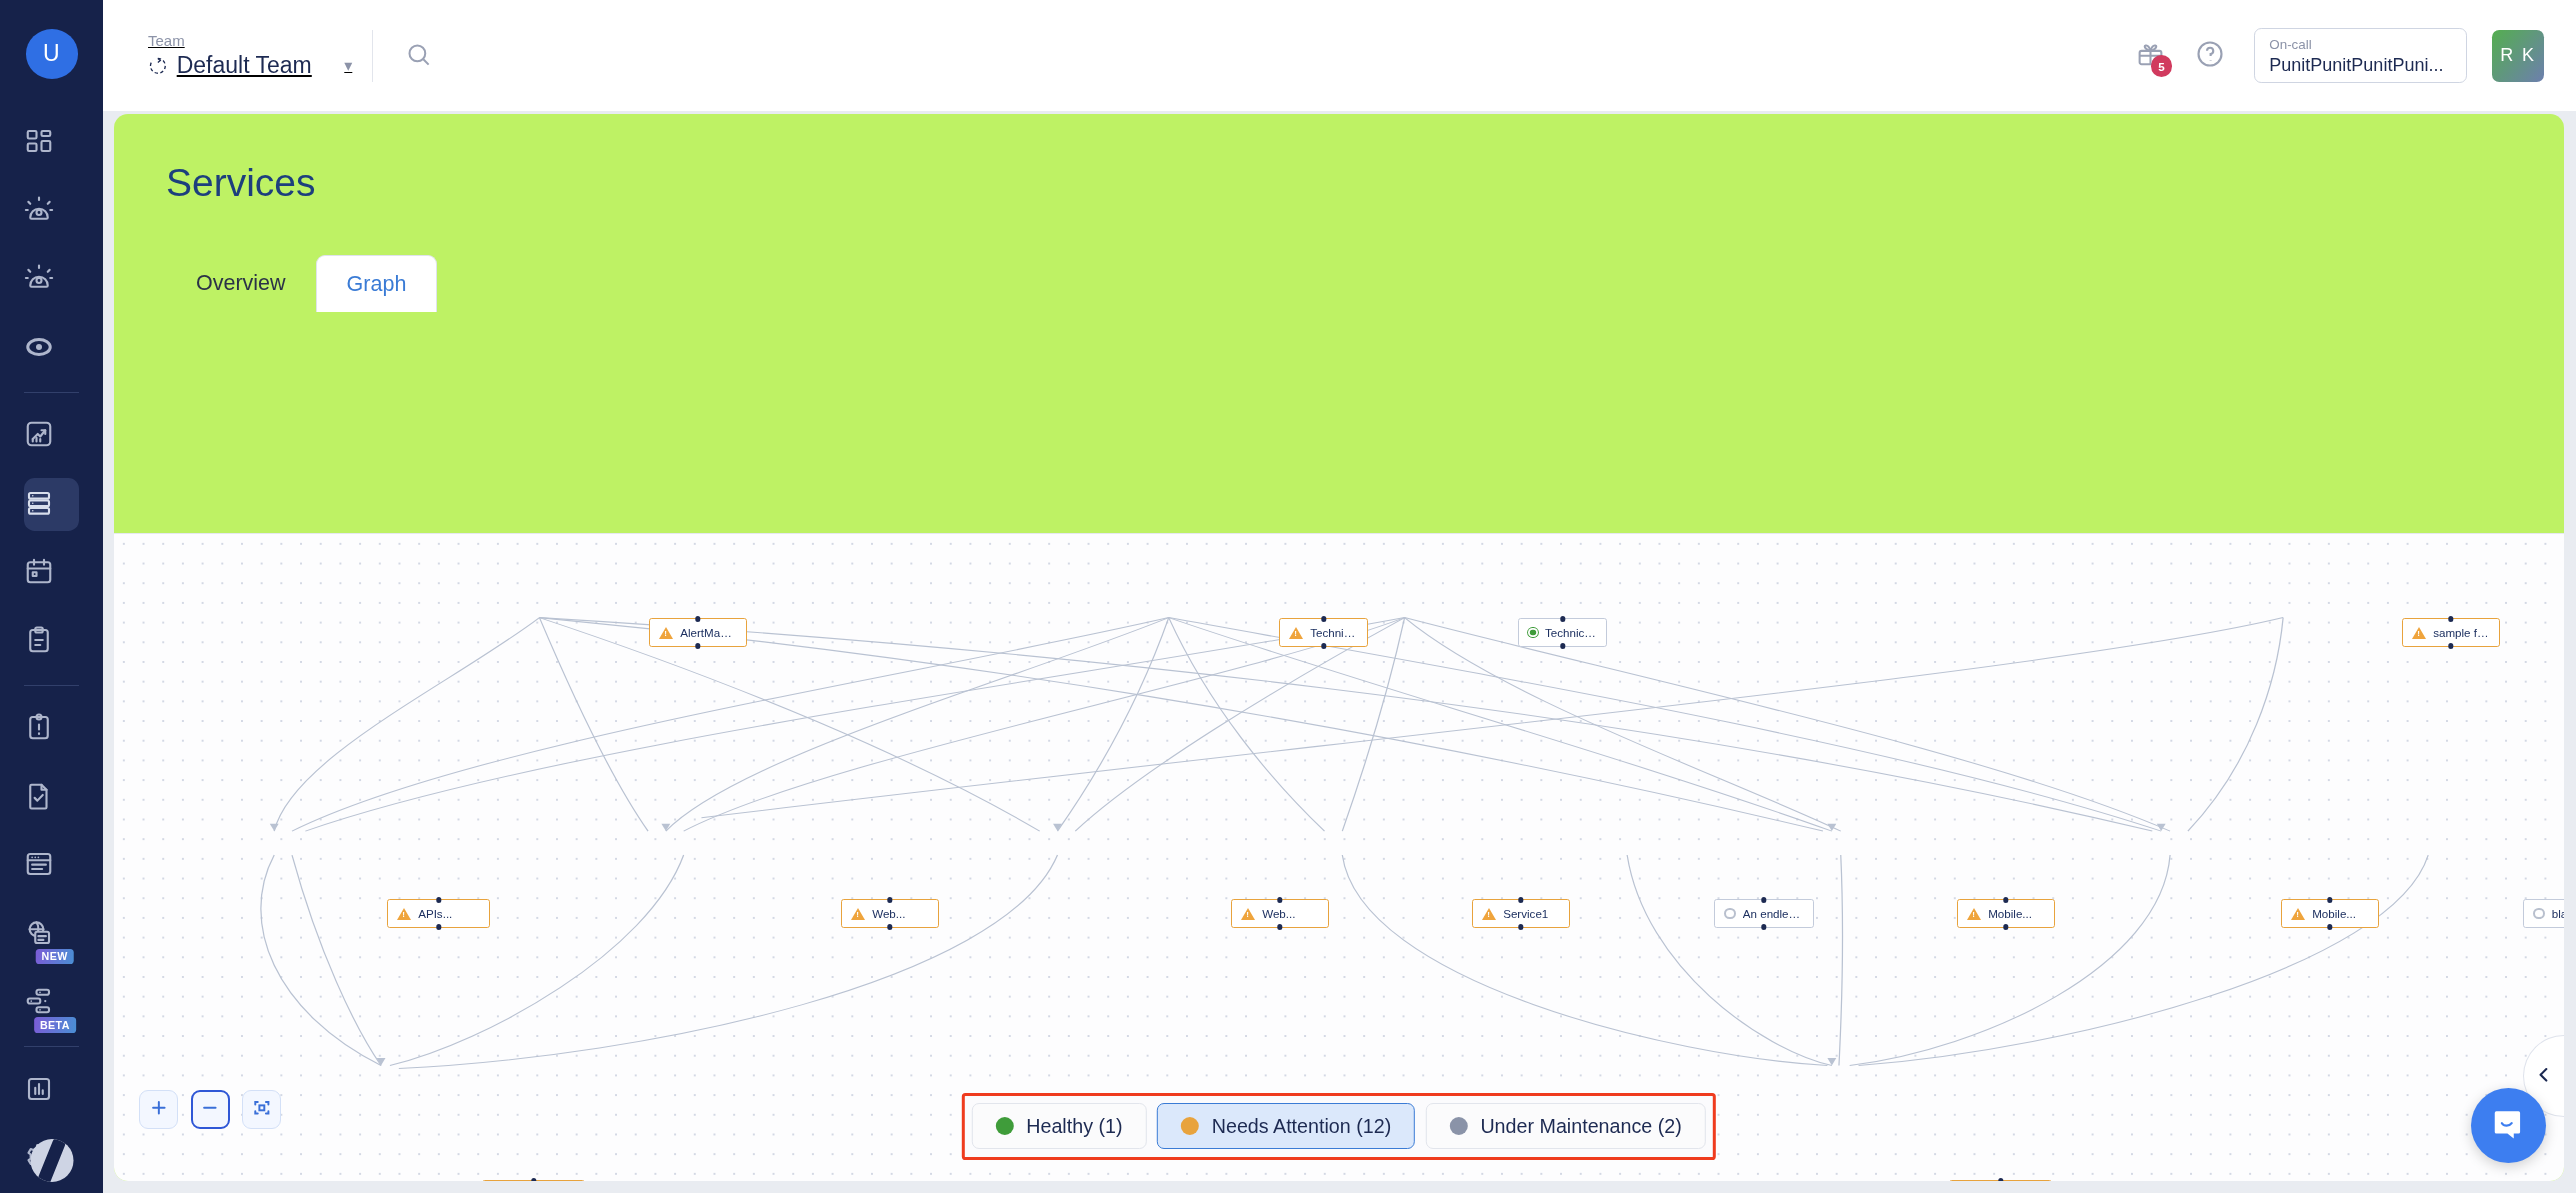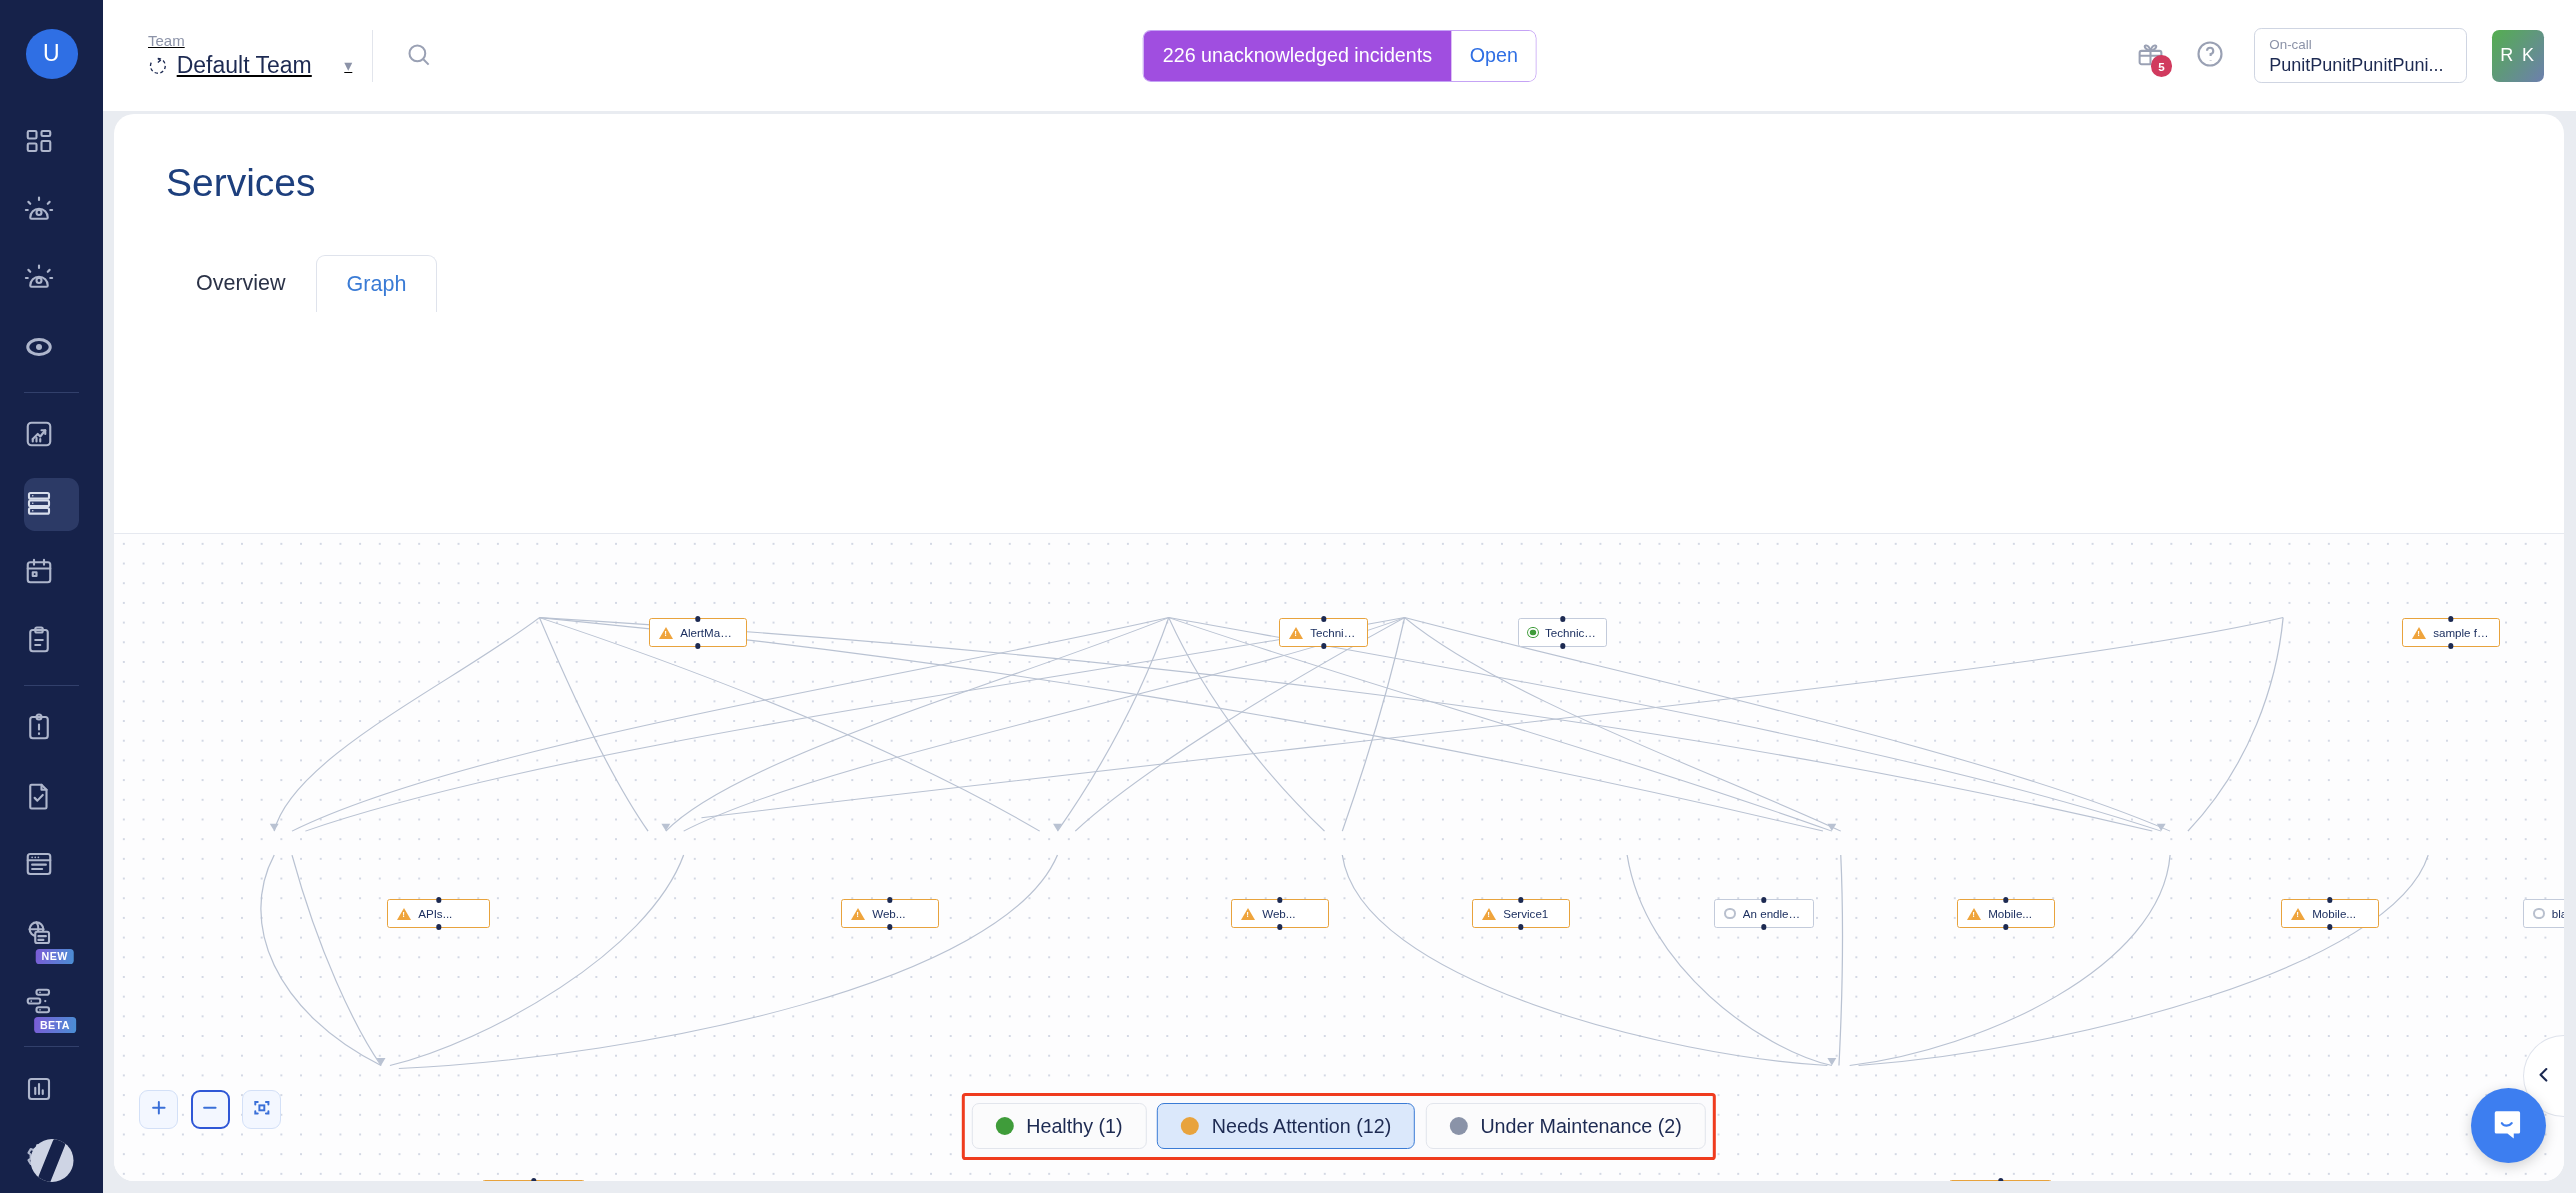--- a/index.html
+++ b/index.html
@@ -105,21 +105,21 @@
   #user-avatar {
     margin-left: 25px; width:52px; height:52px; border-radius:7.2px;
     background: linear-gradient(130deg,#54ae4f,#6d7fae);
     color:#fff; font-size:18px; letter-spacing:1.8px;
     display:flex; align-items:center; justify-content:center; cursor:pointer;
   }
 
   
   #main {
     position: absolute; left: 114px; top: 114px; right: 12.5px; bottom: 12.5px;
-    background: #ffffff; border-radius: 20px; overflow: hidden;
+    background: #bef264; border-radius: 14px; overflow: hidden;
   }
   #page-title { font-size: 39px; color:#1d3f7d; font-weight:400; margin: 47px 0 0 52px; }
   #page-desc {
     margin: 30px 0 0 52px; width: 1306px; font-size: 18px; color:#6b7285;
     line-height: 1.55;
   }
   #read-more { color:#2f57d6; text-decoration: underline; cursor:pointer; }
 
   #tabs { margin: 50px 0 0 52px; display:flex; align-items:flex-end; height:57px;
           position: relative; }
@@ -355,24 +355,20 @@
     </div>
   </div>
   <div id="topbar-divider"></div>
   <div id="topbar-search">
     <svg viewBox="0 0 24 24">
         <circle cx="11" cy="11" r="7"></circle>
         <path d="M16.3 16.3L21 21"></path>
       </svg>
   </div>
 
-  <div id="incident-banner">
-    <div id="incident-count">226 unacknowledged incidents</div>
-    <div id="incident-open">Open</div>
-  </div>
 
   <div id="topbar-right">
     <div id="gift-wrap">
       <span><svg viewBox="0 0 24 24">
             <rect x="3" y="9" width="18" height="11" rx="1.6"></rect>
             <path d="M3 13h18M12 9v11"></path>
             <path d="M12 9S10.5 4 8 4.6 9.5 9 12 9zM12 9s1.5-5 4-4.4S14.5 9 12 9z"></path>
           </svg></span>
       <span id="gift-badge">5</span>
     </div>

